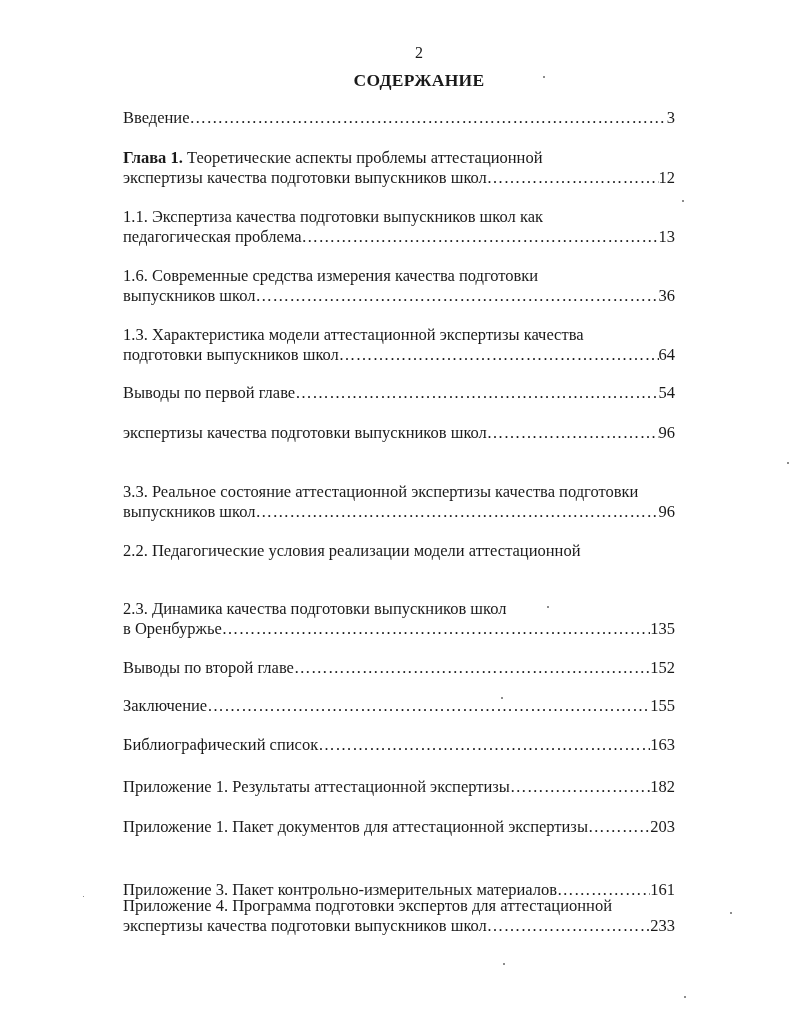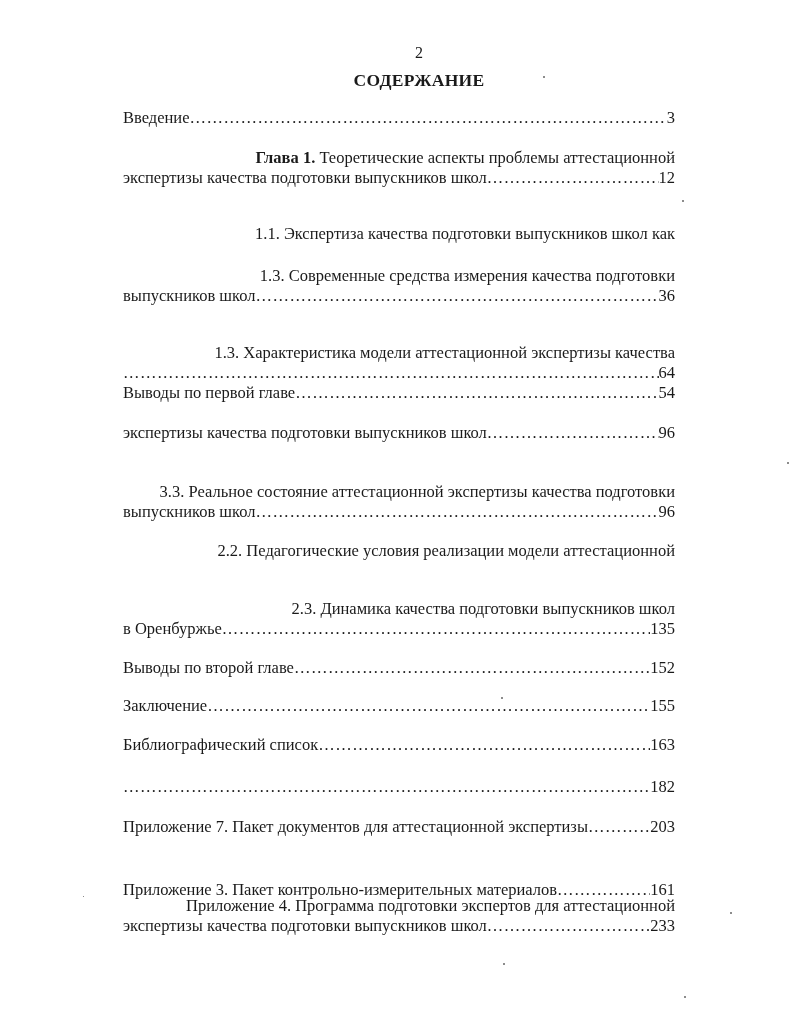--- a/index.html
+++ b/index.html
@@ -42,21 +42,20 @@
     .entry {
       position: absolute;
       left: 0;
       width: 552px;
       font-size: 16.5px;
       line-height: 20px;
     }
     .entry .line1 {
       display: block;
       white-space: nowrap;
-      text-align: right;
     }
     .entry .lastline {
       display: flex;
       white-space: nowrap;
       overflow: hidden;
     }
     .entry .lastline .txt {
       flex: 0 0 auto;
     }
     .entry .lastline .dots {
@@ -102,36 +101,42 @@
 
     <div class="entry" style="top:148px">
       <span class="line1"><span class="bold">Глава 1.</span><span> Теоретические аспекты проблемы аттестационной</span></span>
       <span class="lastline">
         <span class="txt">экспертизы качества подготовки выпускников школ</span>
         <span class="dots"></span>
         <span class="pg">12</span>
       </span>
     </div>
 
-    <div class="entry" style="top:224px">
+    <div class="entry" style="top:207px">
       <span class="line1">1.1. Экспертиза  качества подготовки выпускников школ как</span>
+      <span class="lastline">
+        <span class="txt">педагогическая проблема</span>
+        <span class="dots"></span>
+        <span class="pg">13</span>
+      </span>
     </div>
 
     <div class="entry" style="top:266px">
-      <span class="line1">1.3. Современные средства измерения качества подготовки</span>
+      <span class="line1">1.6. Современные средства измерения качества подготовки</span>
       <span class="lastline">
         <span class="txt">выпускников школ</span>
         <span class="dots"></span>
         <span class="pg">36</span>
       </span>
     </div>
 
-    <div class="entry" style="top:343px">
+    <div class="entry" style="top:325px">
       <span class="line1">1.3. Характеристика модели аттестационной экспертизы качества</span>
       <span class="lastline">
+        <span class="txt">подготовки выпускников школ</span>
         <span class="dots"></span>
         <span class="pg">64</span>
       </span>
     </div>
 
     <div class="entry" style="top:383px">
       <span class="lastline">
         <span class="txt">Выводы по первой главе</span>
         <span class="dots"></span>
         <span class="pg">54</span>
@@ -187,28 +192,29 @@
     <div class="entry" style="top:735px">
       <span class="lastline">
         <span class="txt">Библиографический список</span>
         <span class="dots"></span>
         <span class="pg">163</span>
       </span>
     </div>
 
     <div class="entry" style="top:777px">
       <span class="lastline">
+        <span class="txt">Приложение 1. Результаты аттестационной экспертизы</span>
         <span class="dots"></span>
         <span class="pg">182</span>
       </span>
     </div>
 
     <div class="entry" style="top:817px">
       <span class="lastline">
-        <span class="txt">Приложение 7. Пакет документов для аттестационной экспертизы</span>
+        <span class="txt">Приложение 1. Пакет документов для аттестационной экспертизы</span>
         <span class="dots"></span>
         <span class="pg">203</span>
       </span>
     </div>
 
     <div class="entry" style="top:880px">
       <span class="lastline">
         <span class="txt">Приложение 3. Пакет контрольно-измерительных материалов</span>
         <span class="dots"></span>
         <span class="pg">161</span>

